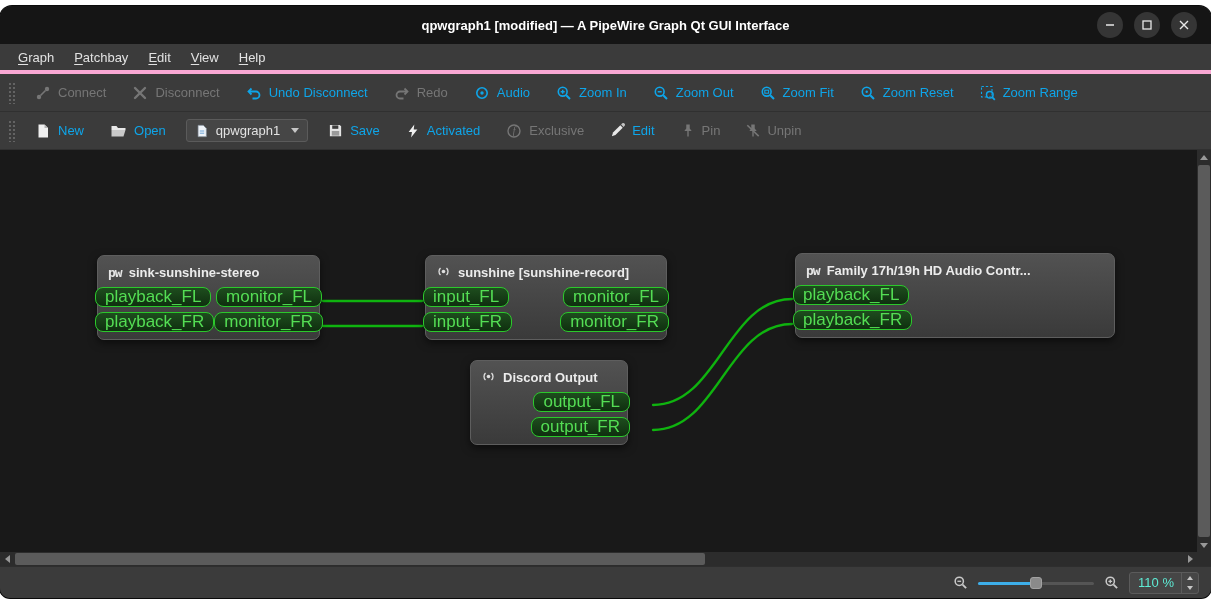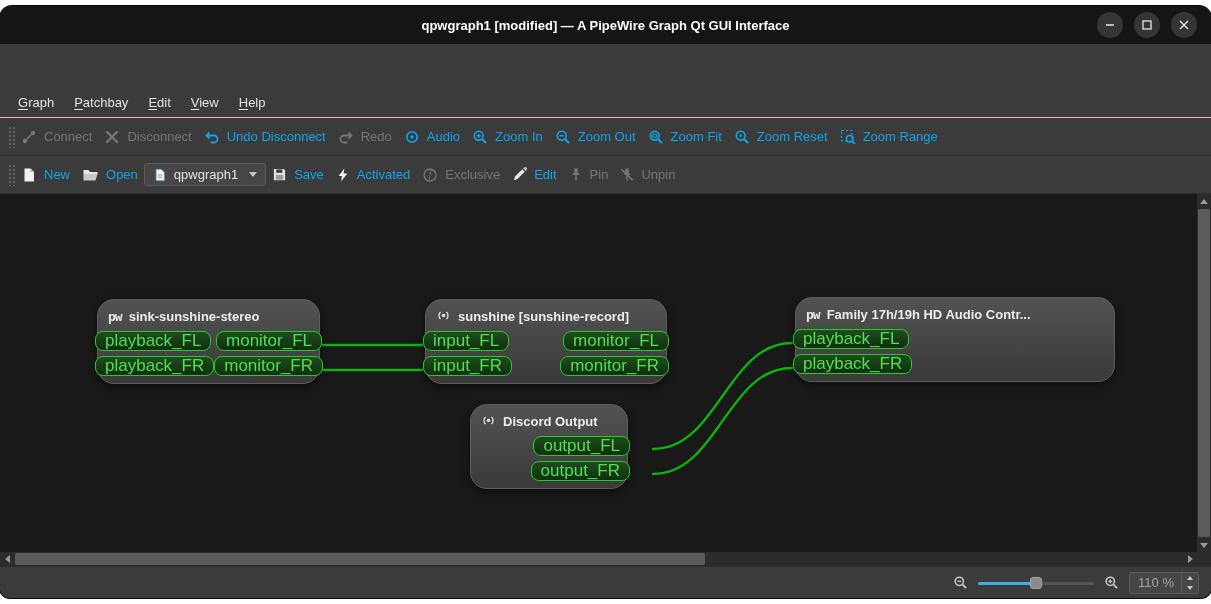--- a/index.html
+++ b/index.html
@@ -12,27 +12,27 @@
   
   .titlebar { flex:0 0 38px; background:#151515; position:relative;
               display:flex; align-items:center; justify-content:center; }
   .titlebar .title { color:#ffffff; font-size:13px; font-weight:bold; }
   .winbtns { position:absolute; right:14px; top:6px; display:flex; gap:11px; }
   .winbtn { width:26px; height:26px; border-radius:50%; background:#353535;
             display:flex; align-items:center; justify-content:center; }
 
   
   .menubar { flex:0 0 30px; background:#3b3b3b; display:flex; align-items:stretch;
-             padding-left:8px; border-bottom:1px solid #f9a8d4;margin-top:44px; }
+             padding-left:8px; border-bottom:4px solid #f9a8d4; }
   .menu-item { padding:0 10px; display:flex; align-items:center; color:#e2e2e2; font-size:13px; }
   .menu-item u { text-underline-offset:2px; }
 
   
   .toolbar { flex:0 0 38px; background:#3b3b3b; display:flex; align-items:center;
-             padding:0 8px; border-bottom:1px solid #303030; }
+             gap:14px; padding:0 8px; border-bottom:1px solid #303030; }
   .tb-handle { width:7px; height:22px; flex:0 0 7px;
                background-image:radial-gradient(#636363 1px, transparent 1.3px);
                background-size:4px 4px; }
   .tb-btn { display:flex; align-items:center; gap:7px; padding:4px 6px; border:none;
             background:transparent; color:#0ea5e9; font-size:13px; font-family:inherit;
             border-radius:3px; white-space:nowrap; }
   .tb-btn.disabled { color:#767676; }
   .tb-icon { display:flex; align-items:center; }
   .tb-icon svg { display:block; }
 
@@ -43,21 +43,21 @@
                  border-right:4px solid transparent; border-top:5px solid #c6c6c6;
                  margin-left:4px; }
 
   
   .canvas-wrap { flex:1 1 auto; min-height:0; position:relative; background:#191919; }
   .canvas { position:absolute; inset:0 14px 14px 0; background:#191919; overflow:hidden; }
   .links { position:absolute; left:0; top:0; pointer-events:none; }
   .link { fill:none; stroke:#0fb30f; stroke-width:2.3; stroke-linecap:round; }
 
   .node { position:absolute; background:linear-gradient(#525252,#3a3a3a);
-          border:1px solid #5e5e5e; border-radius:17px; padding-bottom:5px;
+          border:1px solid #5e5e5e; border-radius:7px; padding-bottom:5px;
           box-shadow:0 3px 9px rgba(0,0,0,.55); }
   .node-header { height:28px; padding:5px 10px 0; display:flex; align-items:center;
                  gap:7px; color:#ececec; font-size:13px; font-weight:bold; white-space:nowrap; }
   .pw-glyph { font-family:"DejaVu Sans Mono", monospace; font-weight:bold; font-size:13px;
               letter-spacing:-1px; color:#e6e6e6; }
   .port-row { display:flex; justify-content:space-between; align-items:center; height:25px; }
   .row-end { justify-content:flex-end; }
   .port { font-size:17px; color:#54de54; background:linear-gradient(#1e4d1e,#0f2f0f);
           border:1.5px solid #2bc82b; border-radius:8px; padding:1px 9px;
           line-height:16px; white-space:nowrap; }
@@ -83,21 +83,21 @@
   .statusbar { flex:0 0 32px; background:#3b3b3b; border-top:1px solid #2e2e2e;
                display:flex; align-items:center; justify-content:flex-end;
                gap:10px; padding:0 12px; }
   .mini-btn { display:flex; align-items:center; color:#c9c9c9; }
   .zoom-slider { width:116px; height:16px; position:relative; }
   .zs-track { position:absolute; top:7px; left:0; right:0; height:3px; background:#555; border-radius:2px; }
   .zs-fill  { position:absolute; top:7px; left:0; width:56px; height:3px; background:#3daee9; border-radius:2px; }
   .zs-handle{ position:absolute; top:2px; left:52px; width:12px; height:12px;
               background:#8a8a8a; border:1px solid #a2a2a2; border-radius:3px; }
   .spinbox { display:flex; align-items:center; background:#464646; border:1px solid #5b5b5b;
-             border-radius:3px; height:22px; padding-left:8px; color:#a3a3a3; font-size:13px; }
+             border-radius:3px; height:22px; padding-left:8px; color:#5eead4; font-size:13px; }
   .spin-arrows { display:flex; flex-direction:column; margin-left:7px;
                  border-left:1px solid #5b5b5b; }
   .spin-cell { width:16px; height:10px; display:flex; align-items:center; justify-content:center; }
   .stri-up   { width:0;height:0;border-left:3.5px solid transparent;border-right:3.5px solid transparent;border-bottom:4.5px solid #c6c6c6; }
   .stri-down { width:0;height:0;border-left:3.5px solid transparent;border-right:3.5px solid transparent;border-top:4.5px solid #c6c6c6; }
 </style>
 </head>
 <body>
 
 <div class="window">

